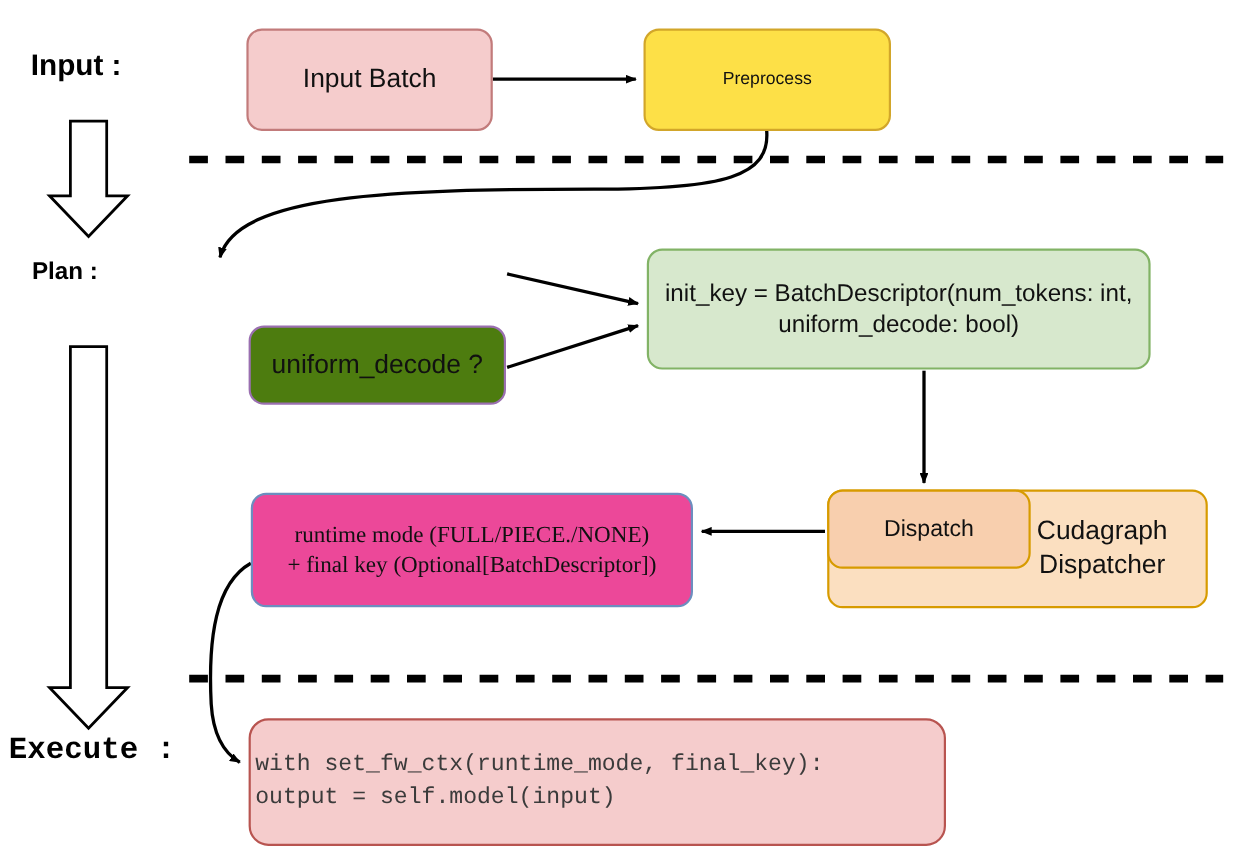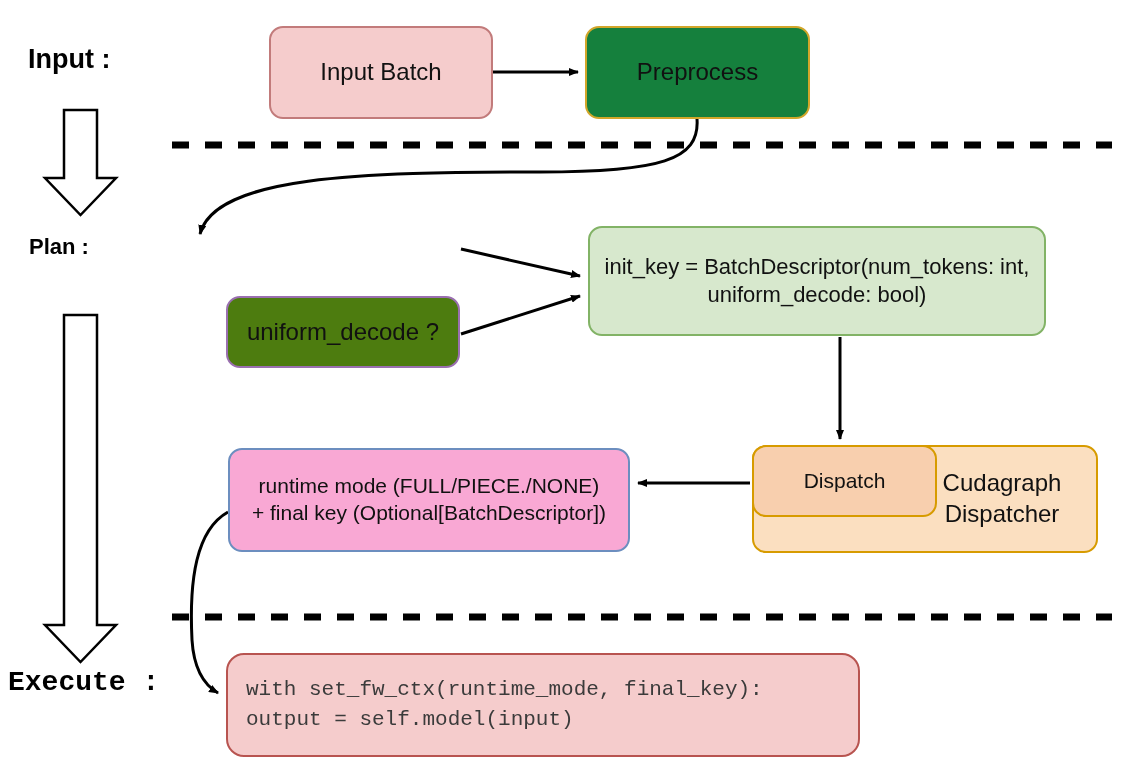--- a/index.html
+++ b/index.html
@@ -48,26 +48,25 @@
     font-weight: bold;
     color: #000000;
     white-space: nowrap;
   }
 
   
   #node-input-batch {
     left: 224px; top: 26px; width: 224px; height: 93px;
     background: #f5cccc; border-color: #c27b7b;
     font-size: 24px;
-    margin-left: 45px;
   }
   #node-preprocess {
     left: 585px; top: 26px; width: 225px; height: 93px;
-    background: #15803d; border-color: #d2a62a;
-    font-size: 24px;
+    background: #fde047; border-color: #d2a62a;
+    font-size: 16px;
   }
   #node-cg-padding {
     left: 226px; top: 212px; width: 234px; height: 72px;
     background: #e2d3ea; border-color: #9a6fb0;
     font-size: 24px;
   }
   #node-uniform-decode {
     left: 226px; top: 296px; width: 234px; height: 72px;
     background: #4d7c0f; border-color: #9a6fb0;
     font-size: 24px;
@@ -89,33 +88,34 @@
     width: 152px;
     text-align: center;
   }
   #node-dispatch {
     left: 752px; top: 445px; width: 185px; height: 72px;
     background: #f8cfae; border-color: #d79b00;
     font-size: 21px;
   }
   #node-runtime-mode {
     left: 228px; top: 448px; width: 402px; height: 104px;
-    background: #f9a8d4; border-color: #6c8ebf;
+    background: #ec4899; border-color: #6c8ebf;
     font-size: 21px;
+    font-family: Liberation Serif, serif;
   }
   #node-code {
-    left: 226px; top: 653px; width: 634px; height: 104px;
+    left: 226px; top: 653px; width: 634px; height: 116px;
     background: #f5cccc; border-color: #b85450;
     border-radius: 18px;
     font-family: "Liberation Mono", "DejaVu Sans Mono", monospace;
     font-size: 21px;
     color: #3b3b3b;
     justify-content: flex-start;
     text-align: left;
-    padding-left: 18px;
+    padding-left: 4px;
     line-height: 1.45;
   }
 
   
   #label-input   { left: 28px;  top: 44px;  font-size: 27px; }
   #label-plan    { left: 29px;  top: 234px; font-size: 22px; }
   #label-execute { left: 8px;   top: 667px; font-size: 28px; font-family: Liberation Mono, monospace; }
 </style>
 </head>
 <body>

